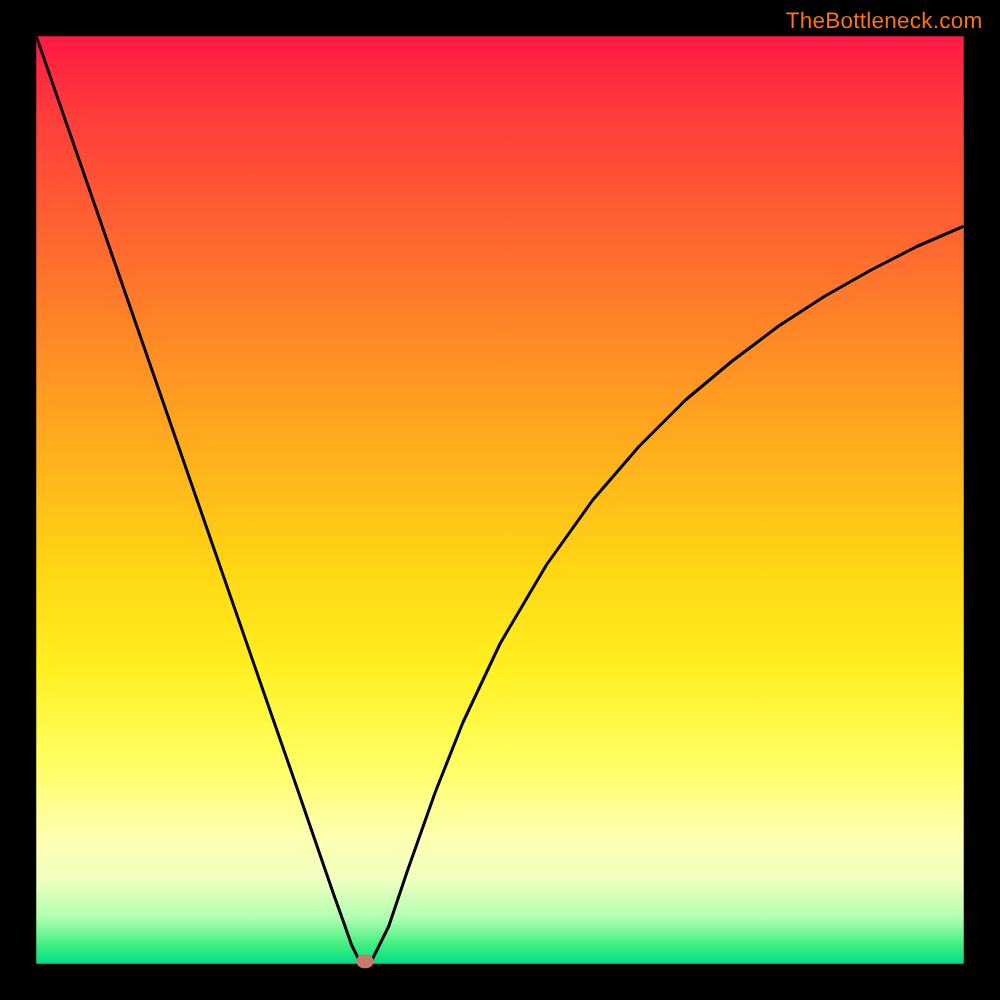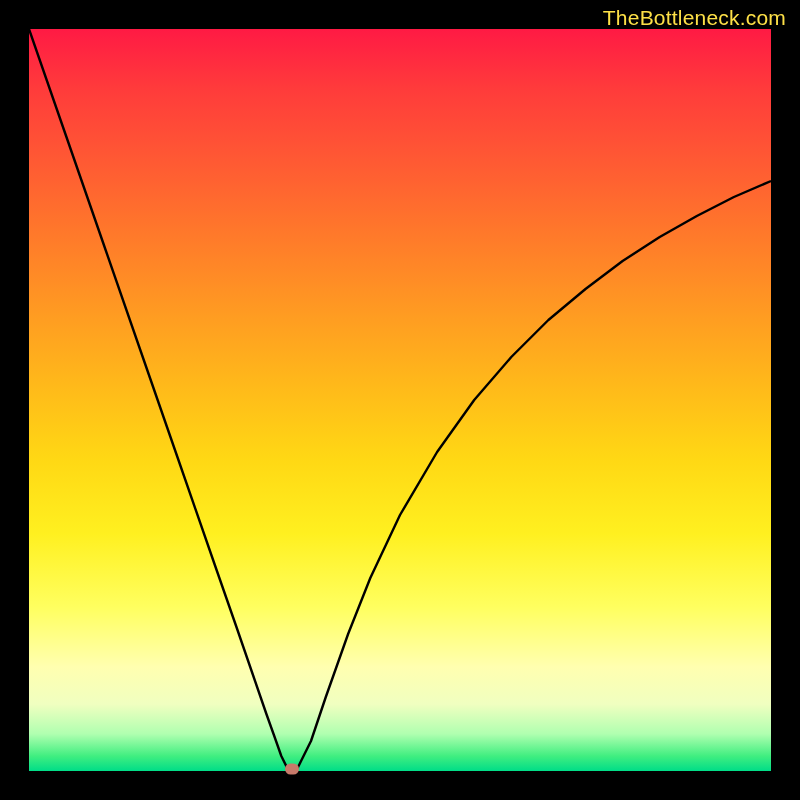--- a/index.html
+++ b/index.html
@@ -30,22 +30,22 @@
       #f0ffc0 91%,
       #b0ffb0 95%,
       #40ee80 98%,
       #00dd88 100%
     );
   }
   .watermark {
     position: absolute;
     top: 6px;
     right: 14px;
-    color: #fde047;
-    font-size: 21px;
+    color: #f97316;
+    font-size: 18px;
     font-weight: 500;
     letter-spacing: 0.2px;
   }
   svg.curve {
     position: absolute;
     left: 0; top: 0;
     width: 742px; height: 742px;
   }
   .marker {
     position: absolute;

